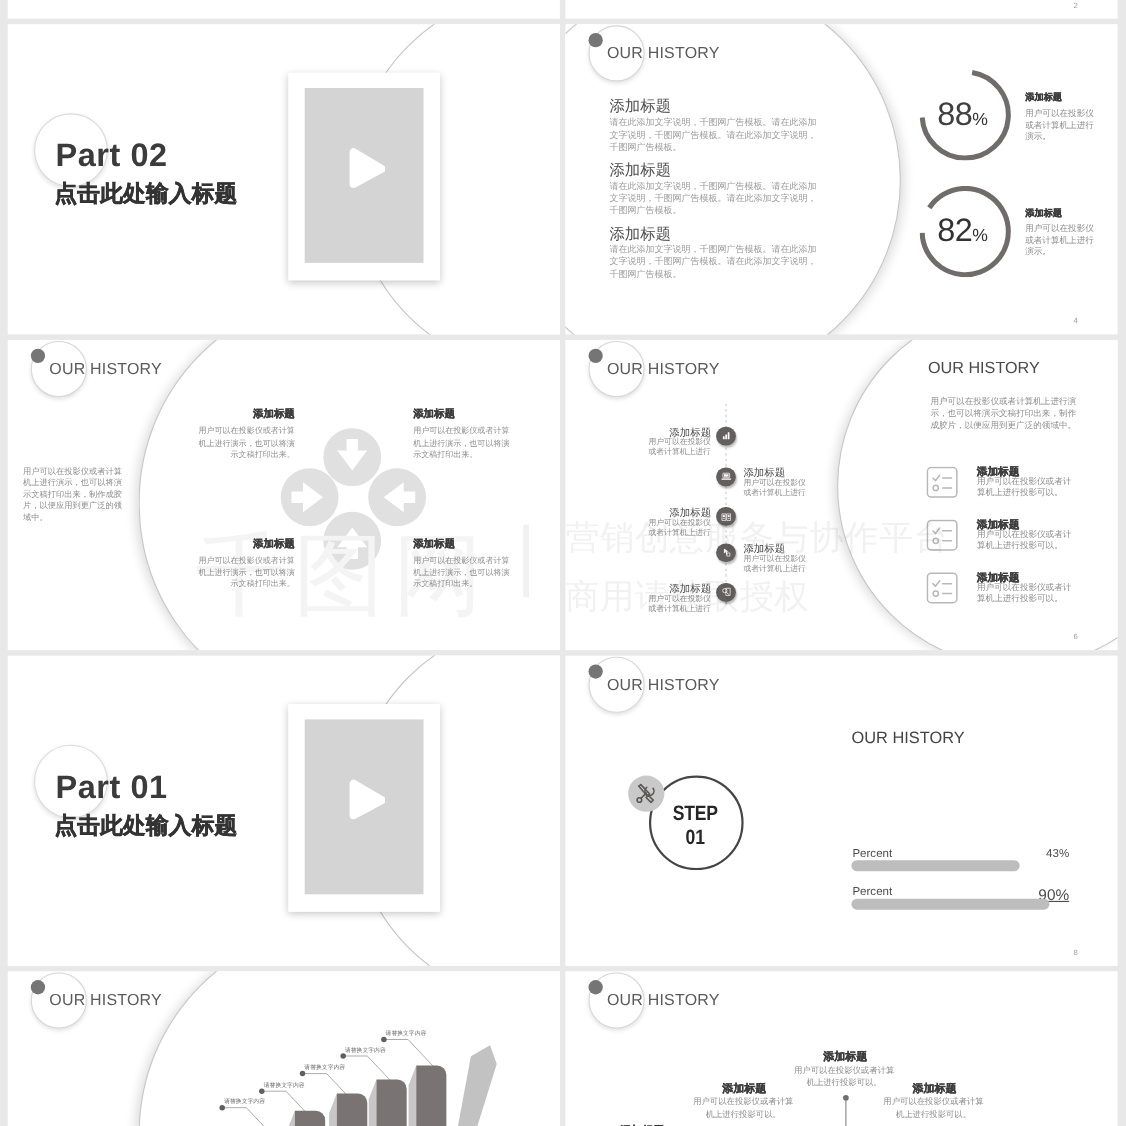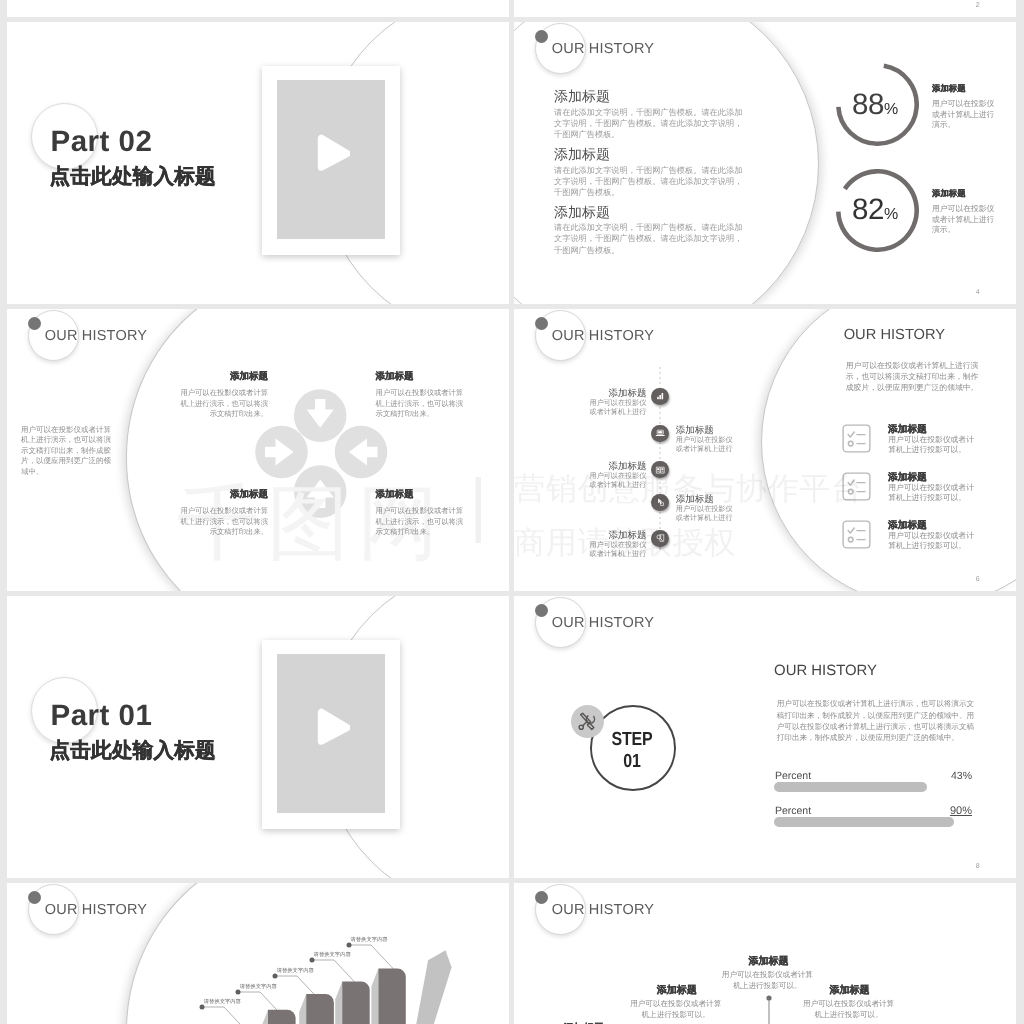--- a/index.html
+++ b/index.html
@@ -25,21 +25,21 @@
               background:#fff;box-shadow:0 2px 5px rgba(0,0,0,.13);}
   .sec-title{position:absolute;font-size:29.5px;font-weight:bold;color:#3b3b3b;letter-spacing:.5px;white-space:nowrap;}
   .sec-sub{position:absolute;font-size:20.6px;font-weight:bold;color:#333;letter-spacing:.2px;white-space:nowrap;
            font-family:"DejaVu Sans",sans-serif;-webkit-text-stroke:0.5px #333;}
   
   .photo{position:absolute;background:#fff;box-shadow:0 2px 7px rgba(0,0,0,.22);}
   .photo-in{position:absolute;background:#d4d4d4;}
   .play{position:absolute;}
   
   .t-h{position:absolute;font-family:"DejaVu Sans",sans-serif;font-weight:bold;color:#3d3d3d;white-space:nowrap;-webkit-text-stroke:0.28px #3d3d3d;}
-  .t-b{position:absolute;font-family:Liberation Sans, sans-serif;color:#8c8c8c;}
+  .t-b{position:absolute;font-family:Liberation Mono, monospace;color:#8c8c8c;}
   .wm{position:absolute;left:0;top:0;width:1024px;height:788px;pointer-events:none;mix-blend-mode:multiply;text-align:right;}
 </style>
 </head>
 <body>
 
 <div class="deck">
 <div class="slide" style="left:7px;top:-265px;"></div>
 <div class="slide" style="left:514px;top:-265px;">
       <div class="pagenum">2</div>
     </div>
@@ -207,26 +207,25 @@
           <path d="M24.6 9.2 a5.7 5.7 0 1 1 -8.0 -1.1"></path>
           <path d="M16.0 15.3 L9.4 21.9"></path>
           <circle cx="7.3" cy="24.0" r="2.9"></circle>
           <path d="M6.4 6.4 L9.2 4.6 L20.3 16.4 L17.6 19.2 Z"></path>
           <path d="M18.6 18.0 L24.8 24.2 L22.0 27.0 L15.8 20.8 Z"></path>
         </g>
       </svg>
       <div style="position:absolute;left:76.5px;top:133.2px;width:82px;text-align:center;font-size:19px;font-weight:bold;color:#262626;letter-spacing:-0.2px;transform:scaleX(0.84);transform-origin:50% 50%;">STEP</div>
       <div style="position:absolute;left:76.5px;top:154.7px;width:82px;text-align:center;font-size:19px;font-weight:bold;color:#262626;letter-spacing:-0.2px;transform:scaleX(0.84);transform-origin:50% 50%;">01</div>
       <div style="position:absolute;left:260.1px;top:67.4px;font-size:14.9px;color:#444;">OUR HISTORY</div>
-      <div class="t-b" style="left:262.7px;top:102.2px;width:199px;font-size:7.6px;line-height:11.4px;">用户可以在投影仪或者计算机上进行演示，也可以将演示文稿打印出来，制作成胶片，以便应用到更广泛的领域中。用户可以在投影仪或者计算机上进行演示，也可以将演示文稿打印出来，制作成胶片，以便应用到更广泛的领域中。</div>
       <div style="position:absolute;left:260.9px;top:174.2px;font-size:10.5px;color:#4d4d4d;">Percent</div>
       <div style="position:absolute;left:300px;top:174.2px;width:158px;text-align:right;font-size:10.5px;color:#4d4d4d;">43%</div>
       <div style="position:absolute;left:260.1px;top:186.1px;width:152.6px;height:9.7px;border-radius:5px;background:#bdbdbd;"></div>
       <div style="position:absolute;left:260.9px;top:209.2px;font-size:10.5px;color:#4d4d4d;">Percent</div>
-      <div style="position:absolute;left:300px;top:209.2px;width:158px;text-align:right;font-size:11px;color:#4d4d4d;text-decoration:underline;">90%</div>
+      <div style="position:absolute;left:300px;top:209.2px;width:158px;text-align:right;font-size:14px;color:#4d4d4d;text-decoration:underline;">90%</div>
       <div style="position:absolute;left:260.1px;top:221.1px;width:179.8px;height:9.7px;border-radius:5px;background:#bdbdbd;"></div>
       <div class="pagenum">8</div>
     </div>
 <div class="slide" style="left:7px;top:883px;">
 <div class="arc arc-l" style="left:118.9px;top:-43.4px;width:400px;height:381px;border-radius:190.5px 0 0 190.5px;border-right:none;"></div>
       <div class="hdr">
         <div class="hdr-circle" style="left:21px;top:0.8px;"></div>
         <div class="hdr-dot" style="left:20.5px;top:7.6px;"></div>
         <div class="hdr-text" style="left:37.8px;top:19.1px;">OUR HISTORY</div>
       </div>

